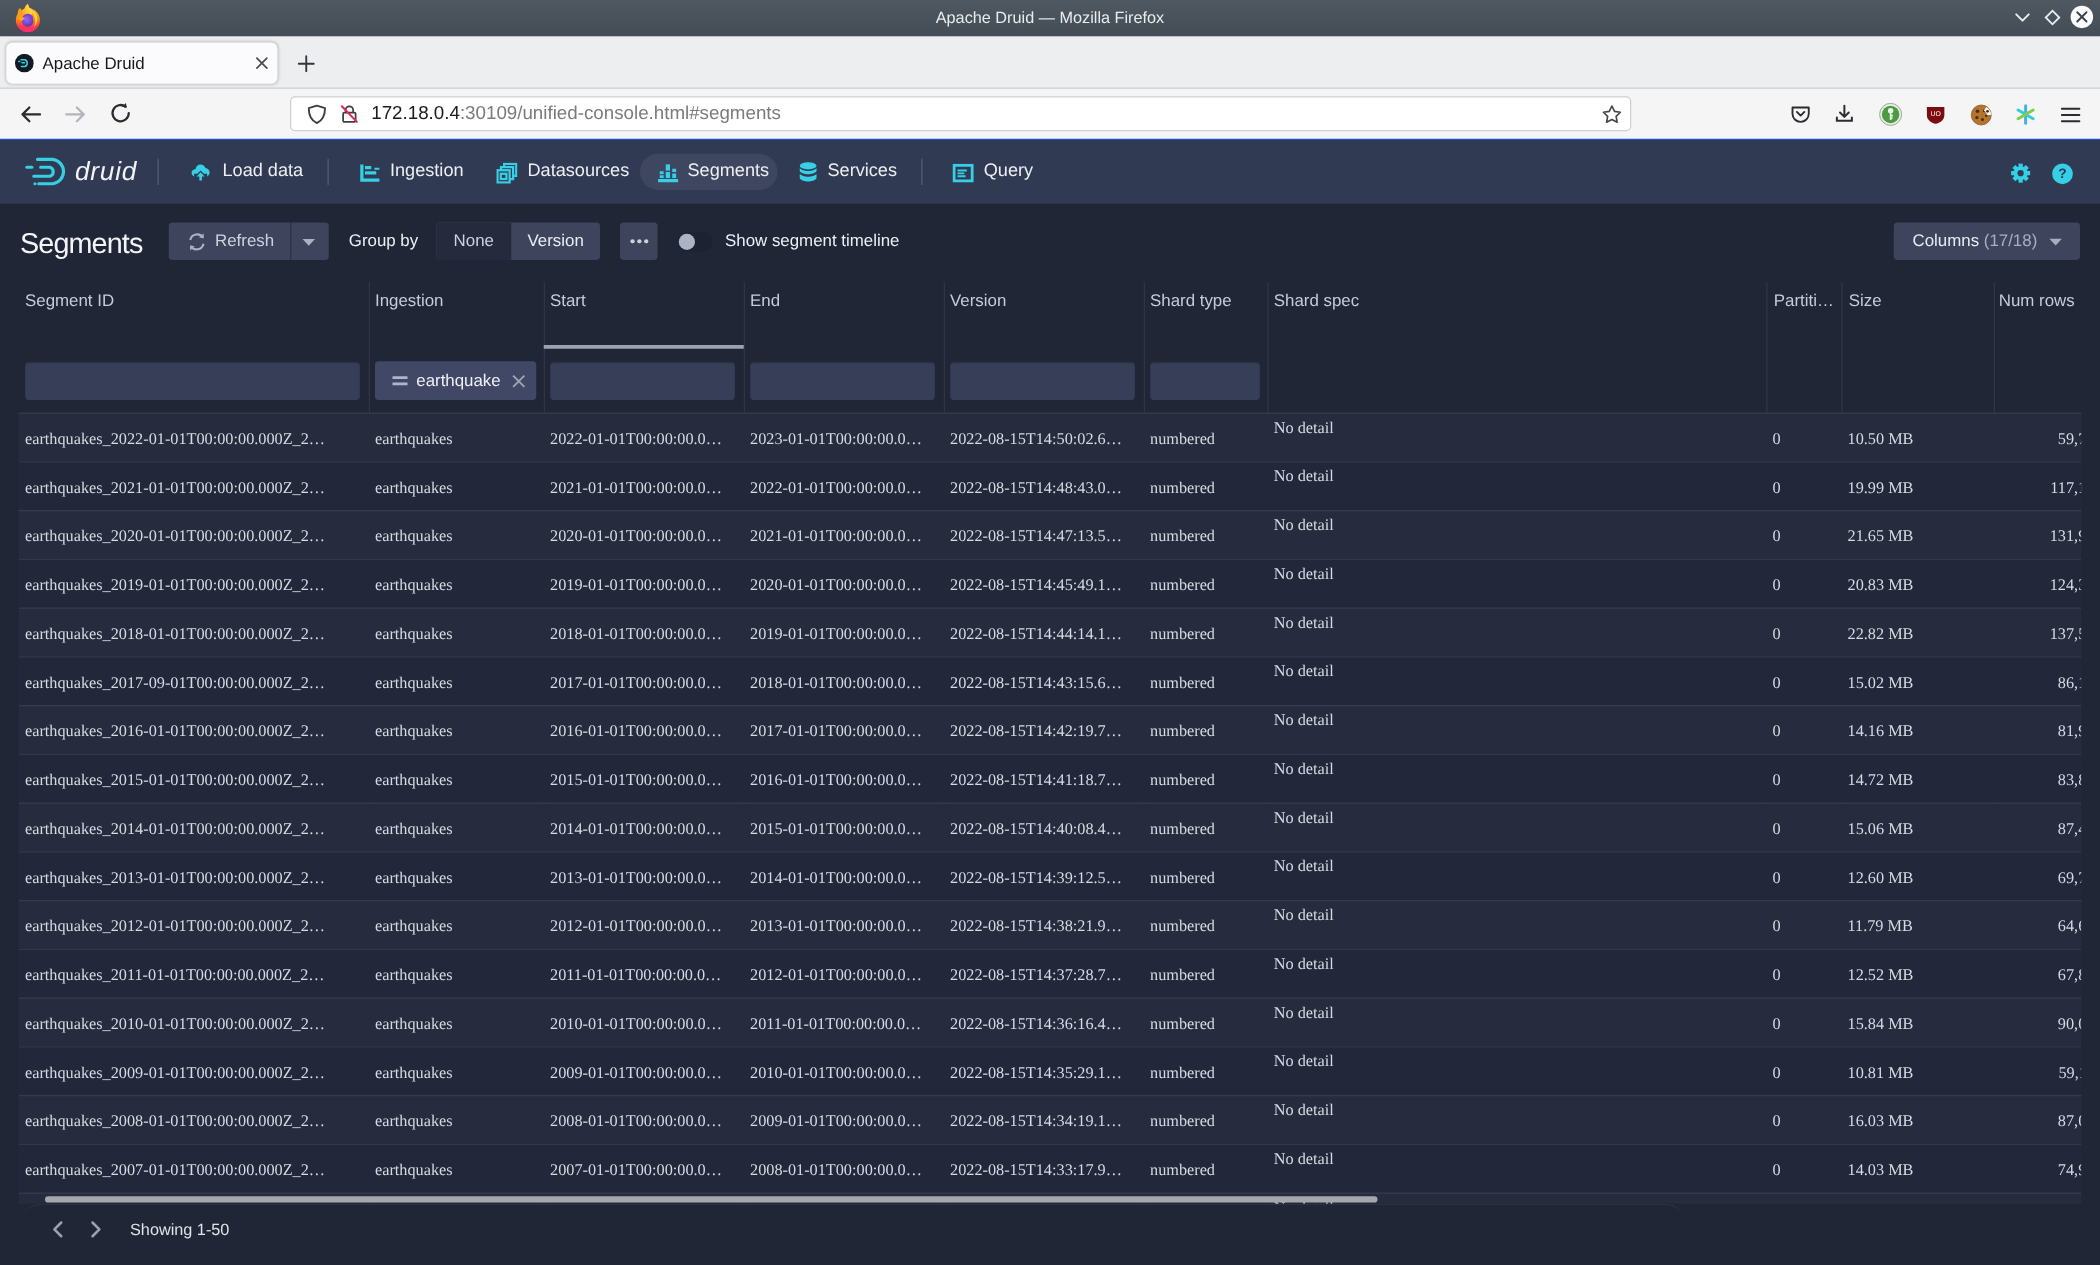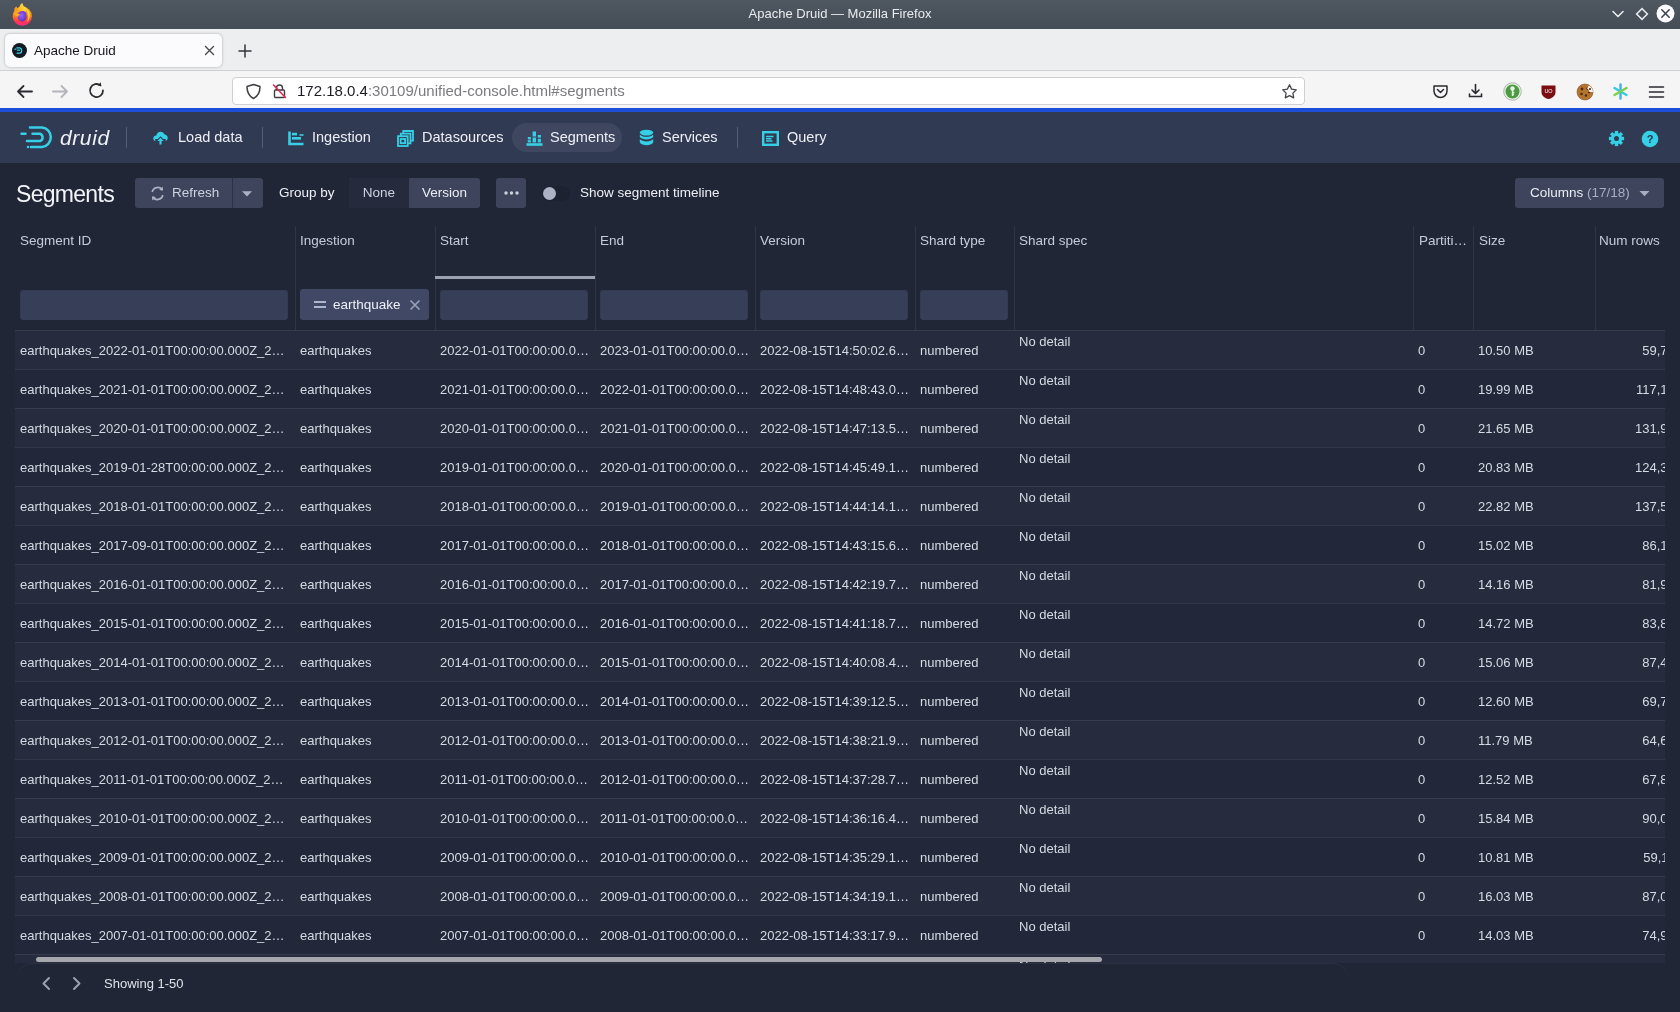--- a/index.html
+++ b/index.html
@@ -10,21 +10,21 @@
 
 #titlebar { position:absolute; left:0; top:0; width:1680px; height:29px;
   background:linear-gradient(#4f5761,#444c55); }
 #titletext { position:absolute; top:0; left:0; width:1680px; height:29px; line-height:28px;
   text-align:center; color:#e9ebed; font-size:13px; }
 #tabbar { position:absolute; left:0; top:29px; width:1680px; height:42px; background:#edeef0; border-bottom:1px solid #cfd0d4; }
 #tab { position:absolute; left:5px; top:5px; width:217px; height:33px; background:#fbfbfd;
   border-radius:5px; box-shadow:0 0 3px rgba(0,0,0,.28); }
 #tabtitle { position:absolute; left:29px; top:0; height:33px; line-height:33px; color:#16161d; font-size:13.5px; }
 #navtoolbar { position:absolute; left:0; top:71px; width:1680px; height:42px; background:#f5f5f6;
-  border-bottom:5px solid #1d4ed8; }
+  border-bottom:2px solid #1d4ed8; }
 #urlbar { position:absolute; left:232px; top:6px; width:1073px; height:28px; background:#ffffff;
   border:1px solid #cfcfd4; border-radius:4px; }
 .urltext { position:absolute; left:64px; top:0; height:26px; line-height:26px; font-size:15px; color:#1c1b22; }
 .urltext span { color:#7a7a81; }
 
 
 #dnav { position:absolute; left:0; top:112px; width:1680px; height:51px; background:#313a53; }
 .navsep { position:absolute; top:15px; width:1px; height:21px; background:#555d74; }
 .navitem { position:absolute; top:0; height:66px; line-height:51px; color:#edeff4; font-size:14.5px; }
 #segpill { position:absolute; left:512px; top:11px; width:110px; height:29px; background:#3f4760;
@@ -37,21 +37,21 @@
   color:#ccd2de; font-size:13.5px; }
 .lbl14 { position:absolute; top:15px; height:30px; line-height:30px; color:#edeff4; font-size:13.5px; }
 
 
 #thead { position:absolute; left:0; top:226px; width:1680px; height:104px; }
 .hcell { position:absolute; top:7px; height:20px; color:#c6cbd8; font-size:13.5px; white-space:nowrap; }
 .finput { position:absolute; top:63px; height:31px; background:#373e57; border-radius:3px;
   box-shadow:inset 0 1px 1px rgba(12,14,24,.55); }
 .vline { position:absolute; top:226px; height:737px; width:1px; background:rgba(255,255,255,0.07); }
 .row { position:absolute; left:15px; width:1650px; height:39px; border-top:1px solid rgba(255,255,255,0.08);
-  overflow:hidden; }
+  overflow:hidden;font-family:Liberation Serif, serif; }
 .rl { background:#262c3d; }
 .rd { background:#22283a; }
 .cell { position:absolute; top:0; height:39px; line-height:39px; color:#d6dae2; font-size:13px;
   white-space:nowrap; overflow:hidden; }
 .cellt { position:absolute; top:2px; height:37px; line-height:18px; color:#d6dae2; font-size:13px;
   white-space:nowrap; overflow:hidden; }
 .cr { text-align:right;margin-left:34px; }
 
 
 #footer { position:absolute; left:16px; top:963px; width:1333px; height:49px; background:#212637;
@@ -377,21 +377,21 @@
 <span class="cell" style="left:425px;width:152px">2020-01-01T00:00:00.0…</span>
 <span class="cell" style="left:585px;width:152px">2021-01-01T00:00:00.0…</span>
 <span class="cell" style="left:745px;width:152px">2022-08-15T14:47:13.5…</span>
 <span class="cell" style="left:905px;width:89px">numbered</span>
 <span class="cellt" style="left:1004px;width:389px">No detail</span>
 <span class="cell" style="left:1403px;width:50px">0</span>
 <span class="cell" style="left:1463px;width:112px">21.65 MB</span>
 <span class="cell cr" style="left:1585px;width:48px">131,942</span>
 </div>
 <div class="row rd" style="top:447px">
-<span class="cell" style="left:5px;width:276px">earthquakes_2019-01-28T00:00:00.000Z_2…</span>
+<span class="cell" style="left:5px;width:276px">earthquakes_2019-01-01T00:00:00.000Z_2…</span>
 <span class="cell" style="left:285px;width:130px">earthquakes</span>
 <span class="cell" style="left:425px;width:152px">2019-01-01T00:00:00.0…</span>
 <span class="cell" style="left:585px;width:152px">2020-01-01T00:00:00.0…</span>
 <span class="cell" style="left:745px;width:152px">2022-08-15T14:45:49.1…</span>
 <span class="cell" style="left:905px;width:89px">numbered</span>
 <span class="cellt" style="left:1004px;width:389px">No detail</span>
 <span class="cell" style="left:1403px;width:50px">0</span>
 <span class="cell" style="left:1463px;width:112px">20.83 MB</span>
 <span class="cell cr" style="left:1585px;width:48px">124,377</span>
 </div>

